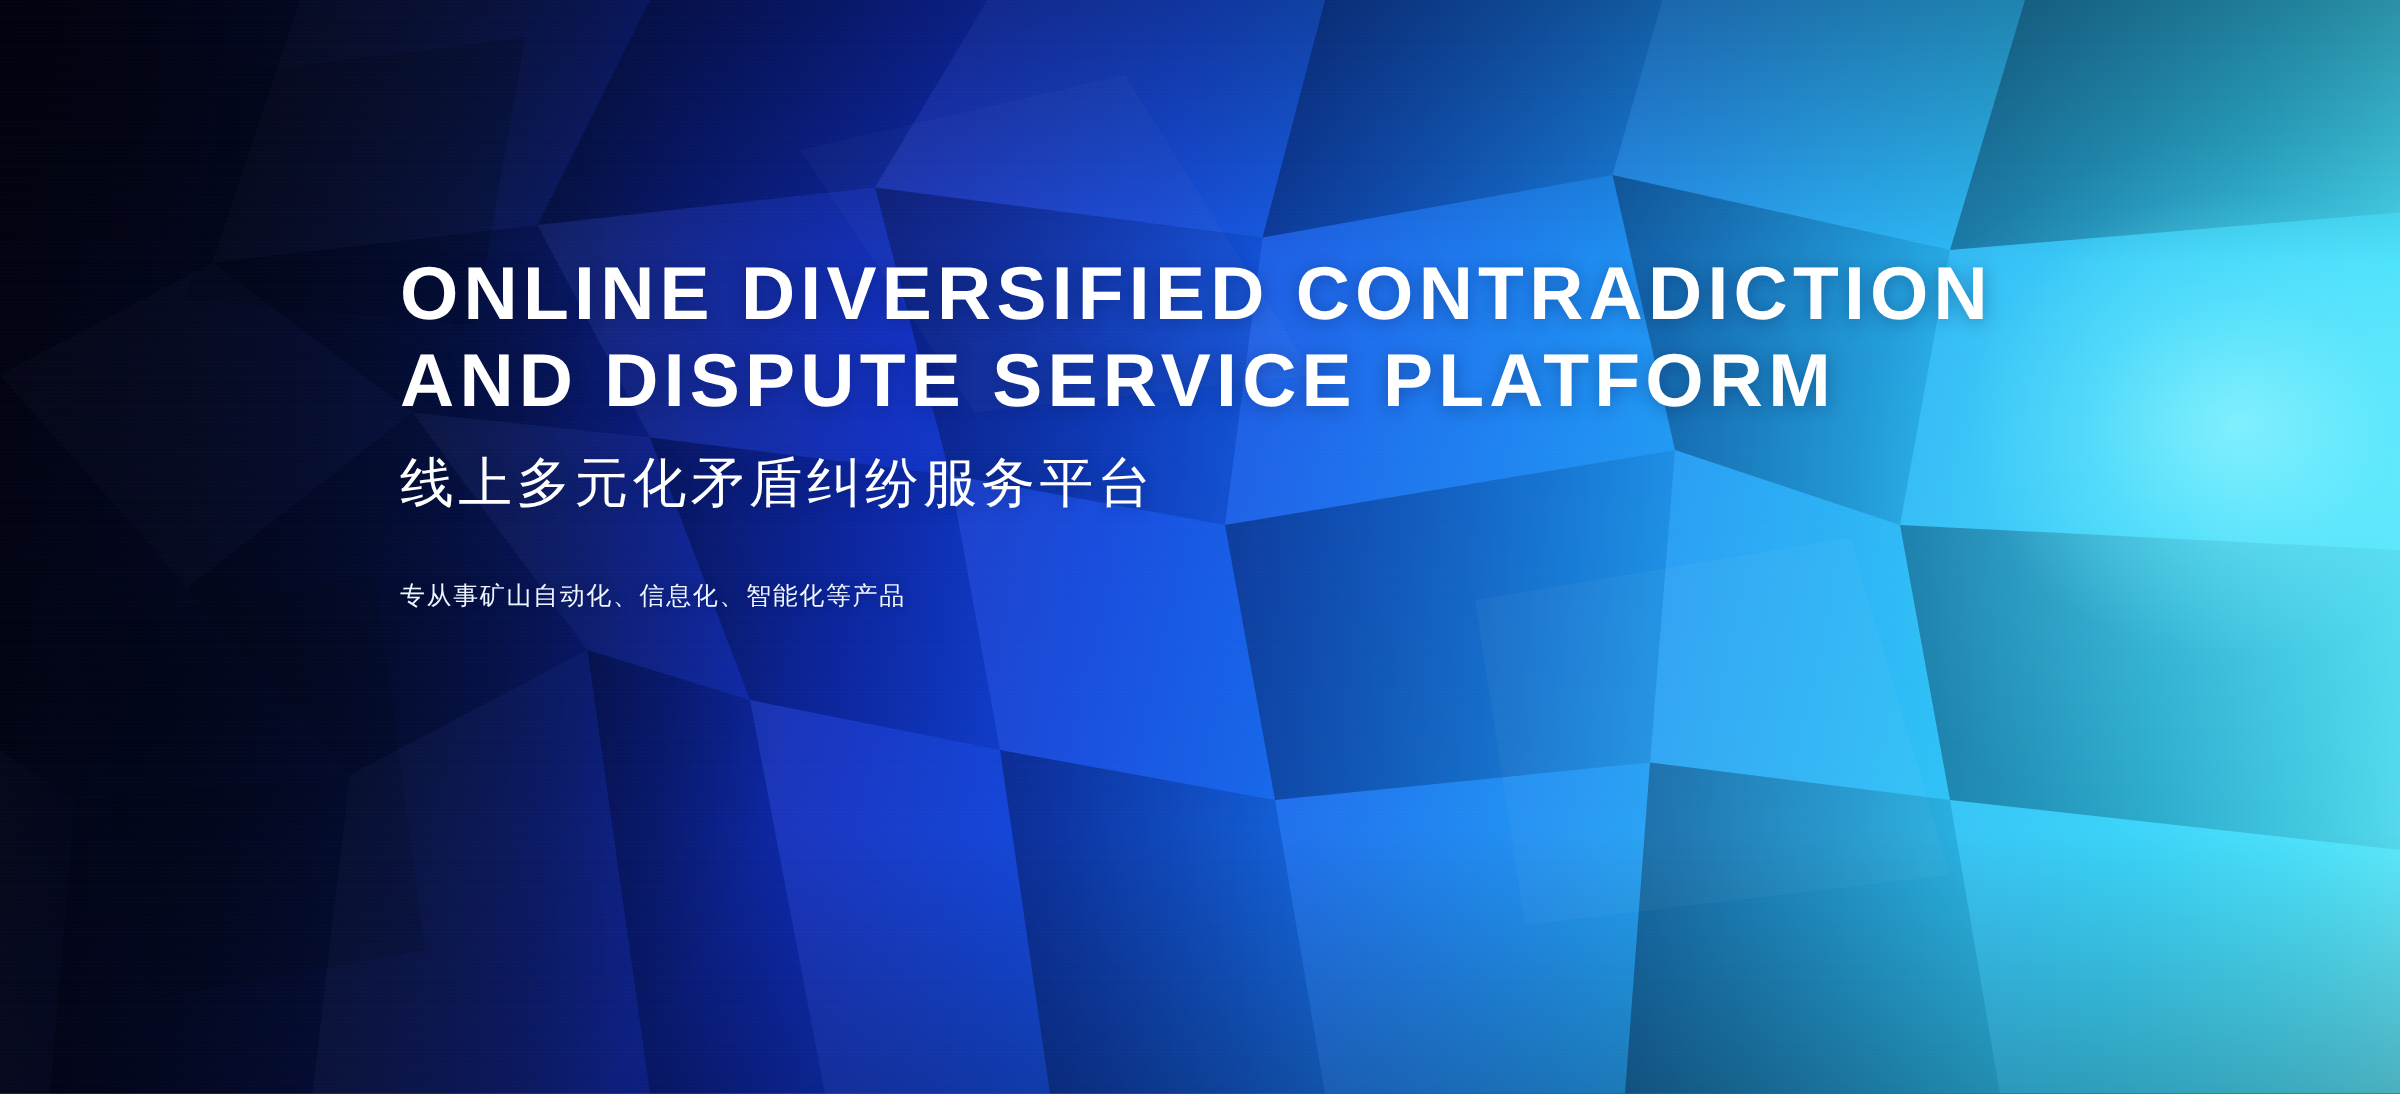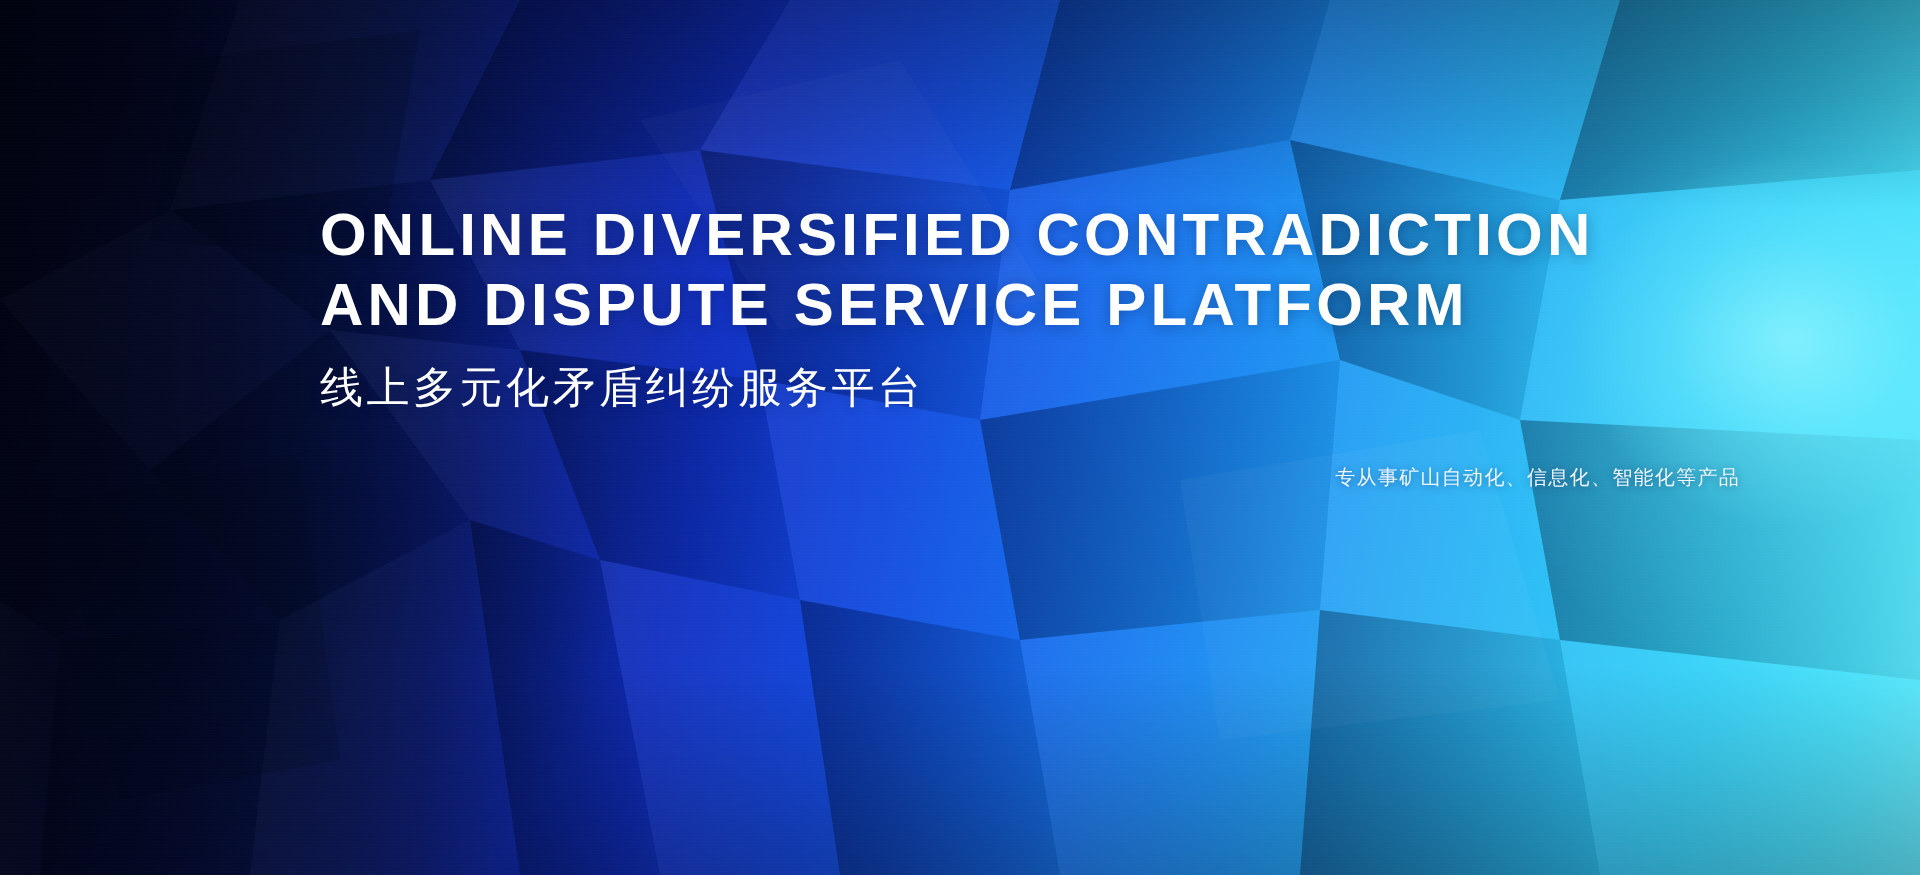--- a/index.html
+++ b/index.html
@@ -84,21 +84,20 @@
     margin: 22px 0 12px 0;
     color: #ffffff;
     font-size: 43px;
     font-weight: 400;
     letter-spacing: 3.5px;
     line-height: 1.2;
     text-shadow: 0 2px 12px rgba(0,20,70,0.32);
   }
   .desc {
     margin: 46px 0 0 0;
-    text-align: right;
   }
   .desc-line {
     color: #eef6ff;
     font-size: 20px;
     font-weight: 400;
     letter-spacing: 1.3px;
     line-height: 1.75;
     text-shadow: 0 1px 8px rgba(0,15,60,0.40);
   }
 </style>

